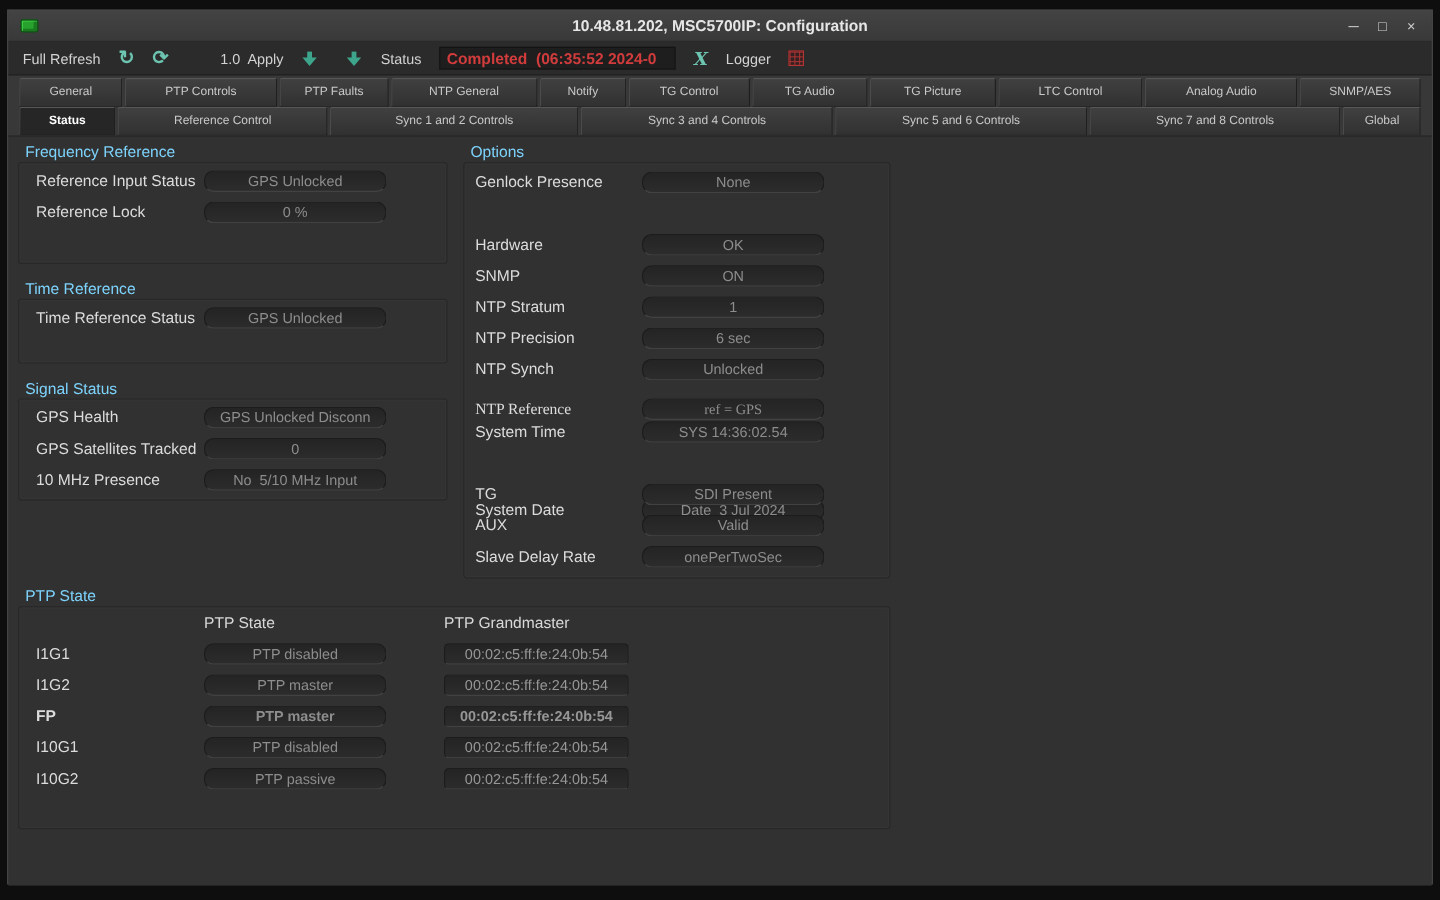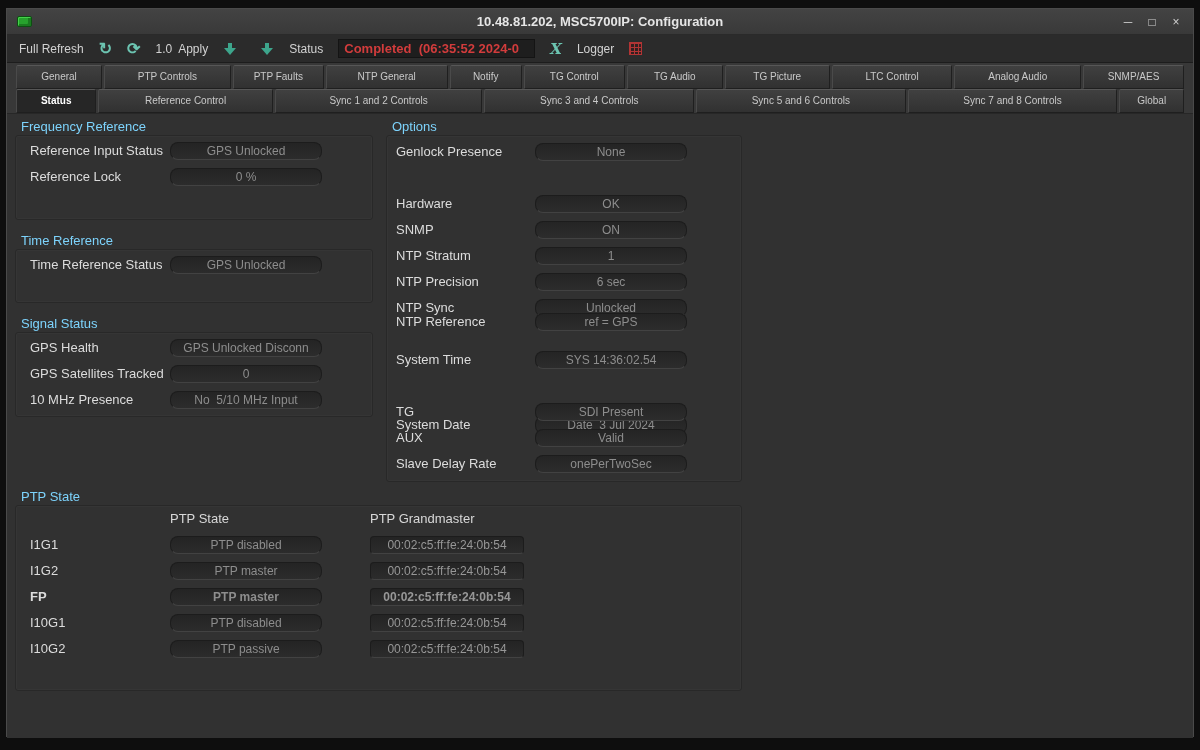--- a/index.html
+++ b/index.html
@@ -78,21 +78,21 @@
       <span class="winbtn">─</span>
       <span class="winbtn">□</span>
       <span class="winbtn">×</span>
     </div>
   </div>
 
   <div class="toolbar">
     <span>Full Refresh</span>
     <span class="tool-icon">↻</span>
     <span class="tool-icon">⟳</span>
-    <span style="display:flex; gap:6px; align-items:center;">
+    <span style="display:flex; gap:6px; align-items:center;margin-left:28px;">
       <span>1.0</span>
       <span>Apply</span>
     </span>
     <span class="down-arrow">
         <i></i>
         <b></b>
       </span>
     <span class="down-arrow" style="margin-left:8px;">
         <i></i>
         <b></b>
@@ -183,24 +183,24 @@
       </div>
       <div class="row" style="top:107px;">
         <span class="rlabel">NTP Stratum</span>
         <span class="field">1</span>
       </div>
       <div class="row" style="top:133px;">
         <span class="rlabel">NTP Precision</span>
         <span class="field">6 sec</span>
       </div>
       <div class="row" style="top:159px;">
-        <span class="rlabel">NTP Sync</span>
+        <span class="rlabel">NTP Synch</span>
         <span class="field">Unlocked</span>
       </div>
-      <div class="row" style="top:173px;">
+      <div class="row" style="top:192px;font-family:Liberation Serif, serif;">
         <span class="rlabel">NTP Reference</span>
         <span class="field">ref = GPS</span>
       </div>
       <div class="row" style="top:211px;">
         <span class="rlabel">System Time</span>
         <span class="field">SYS 14:36:02.54</span>
       </div>
       <div class="row" style="top:237px;margin-top:39px;">
         <span class="rlabel">System Date</span>
         <span class="field">Date  3 Jul 2024</span>

